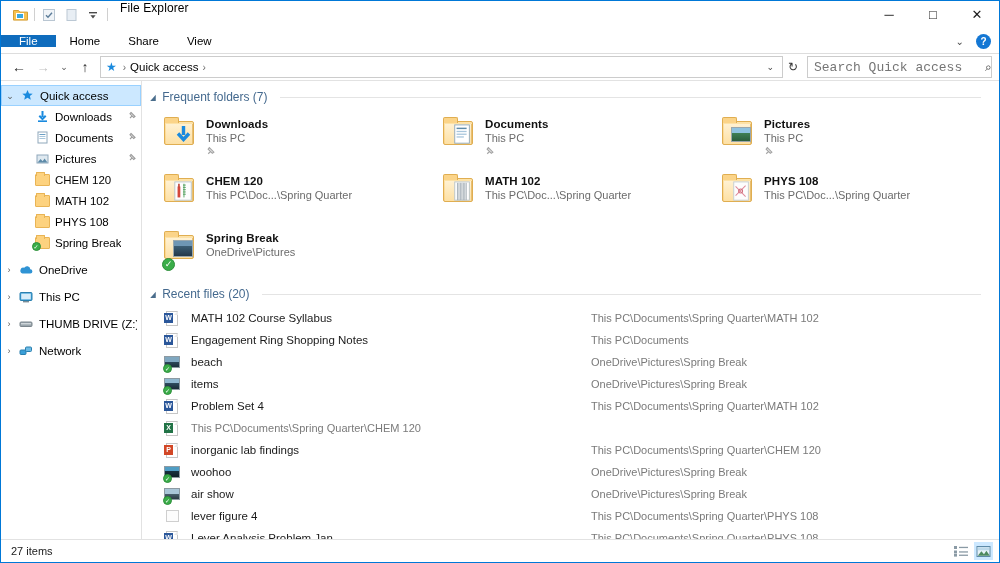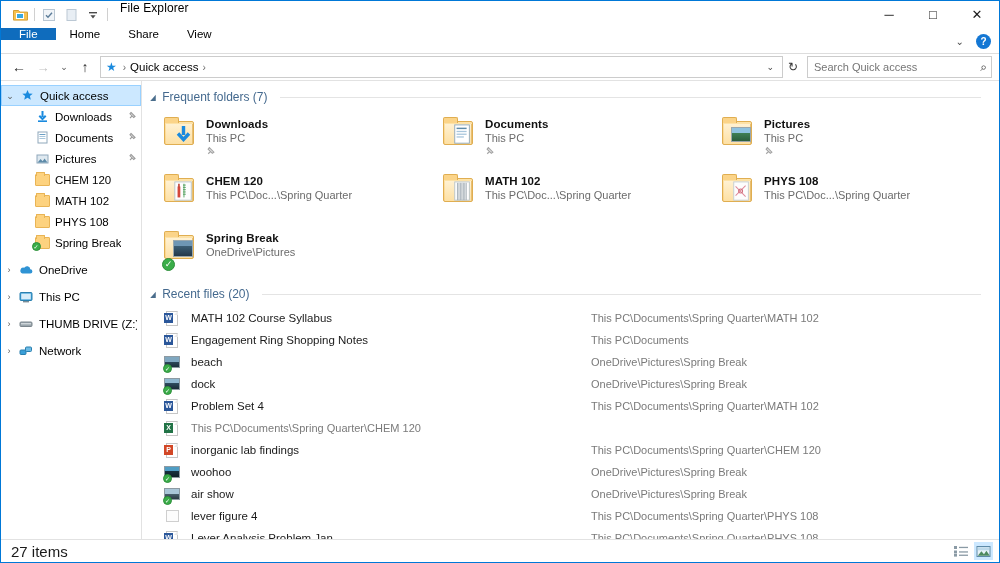--- a/index.html
+++ b/index.html
@@ -41,21 +41,21 @@
   }
   .wc {
     width: 44px; height: 27px;
     display: flex; align-items: center; justify-content: center;
     font-size: 13px; color: #1a1a1a;
   }
 
   
   .ribbon {
     height: 26px; flex: 0 0 26px;
-    display: flex; align-items: flex-start;
+    display: flex; align-items: center;
     background: #ffffff;
     border-bottom: 1px solid #dededs;
     position: relative;
   }
   .ribbon-tabs { display: flex; align-items: stretch; }
   .rtab {
     padding: 0 14px; min-width: 50px;
     display: flex; align-items: center; justify-content: center;
     font-size: 11.5px; color: #000;
   }
@@ -113,22 +113,22 @@
     align-items: center; justify-content: center;
     font-size: 12px; color: #333;
   }
   .searchbox {
     width: 185px; height: 22px; margin-left: 4px;
     border: 1px solid #cccccc; background: #fff;
     display: flex; align-items: center; padding: 0 4px 0 6px;
   }
   .searchbox input {
     flex: 1; border: none; outline: none;
-    font-size: 11px; color: #767676;
-    font-family: Liberation Sans, sans-serif;
+    font-size: 13px; color: #767676;
+    font-family: Liberation Mono, monospace;
     background: transparent;
   }
   .search-glyph { font-size: 12px; color: #444; padding-left: 3px; }
 
   
   .body {
     flex: 1 1 auto; display: flex;
     border-top: 1px solid #e2e2e2;
     min-height: 0;
   }
@@ -312,21 +312,21 @@
   }
 
   
   .statusbar {
     height: 23px; flex: 0 0 23px;
     border-top: 1px solid #e2e2e2;
     display: flex; align-items: center;
     padding: 0 6px 0 10px;
     background: #fff;
   }
-  .status-text { font-size: 15px; color: #1a1a1a; }
+  .status-text { font-size: 11px; color: #1a1a1a; }
   .view-btns { margin-left: auto; display: flex; gap: 4px; align-items: center; }
   .vbtn {
     width: 19px; height: 18px;
     display: flex; align-items: center; justify-content: center;
   }
   .vbtn.active { background: #cce8ff; }
 </style>
 </head>
 <body>
 
@@ -703,21 +703,21 @@
             </span>
           <span class="rf-name">beach</span>
           <span class="rf-path">OneDrive\Pictures\Spring Break</span>
         </div>
 
         <div class="rf-row">
           <span class="rf-ico">
               <span class="imgthumb" style="background:linear-gradient(#8fb8d0 40%,#2f4d60 40%,#1a2b36);"></span>
               <span class="imgsync">✓</span>
             </span>
-          <span class="rf-name">dock</span>
+          <span class="rf-name">items</span>
           <span class="rf-path">OneDrive\Pictures\Spring Break</span>
         </div>
 
         <div class="rf-row">
           <span class="rf-ico">
               <span class="docfile"></span>
               <span class="badge-letter w-badge">W</span>
             </span>
           <span class="rf-name">Problem Set 4</span>
           <span class="rf-path">This PC\Documents\Spring Quarter\MATH 102</span>

